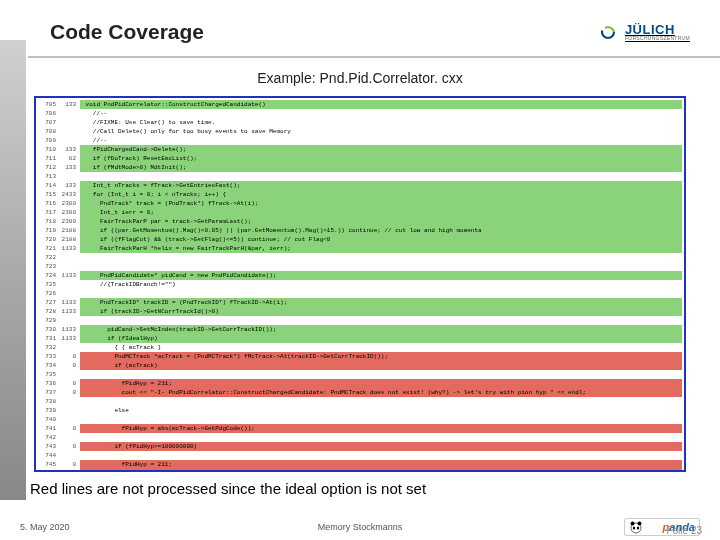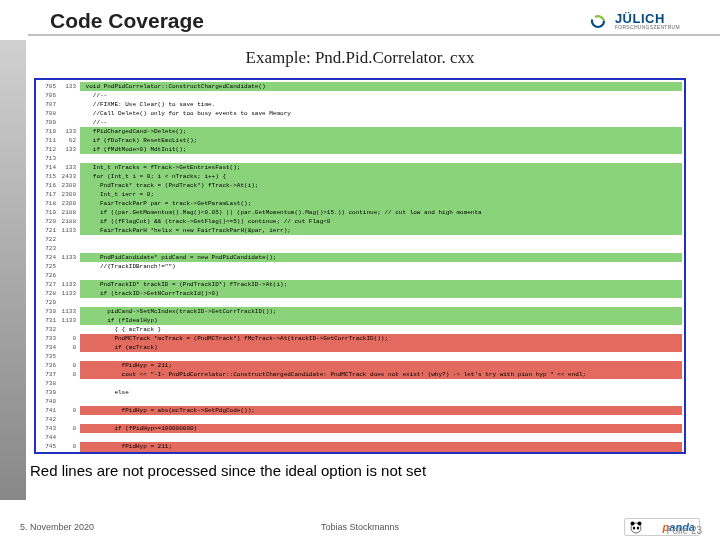--- a/index.html
+++ b/index.html
@@ -16,32 +16,33 @@
     left: 0;
     top: 40px;
     width: 26px;
     height: 460px;
     background: linear-gradient(to bottom, #d0d0d0 0%, #aaa 50%, #888 100%);
   }
   .header {
     display: flex;
     justify-content: space-between;
     align-items: center;
-    padding: 8px 40px 0 50px;
-    height: 34px;
+    padding: 8px 30px 0 50px;
+    height: 56px;
   }
   .title {
     font-size: 21px;
     font-weight: bold;
     color: #222;
   }
   .julich-logo {
     display: flex;
     align-items: center;
     gap: 4px;
+    text-decoration: underline;
   }
   .julich-icon {
     width: 20px;
     height: 20px;
   }
   .julich-text {
     display: flex;
     flex-direction: column;
     line-height: 1;
   }
@@ -55,25 +56,24 @@
     font-size: 5px;
     color: #666;
     letter-spacing: 0.3px;
   }
   .divider {
     border: none;
     border-top: 2px solid #c0c0c0;
     margin-left: 28px;
   }
   .subtitle {
-    font-size: 17px;
+    font-size: 14px;
     color: #222;
     text-align: center;
     margin: 12px 0 10px 0;
-    font-family: Liberation Serif, serif;
   }
   .code-frame {
     margin: 0 34px 0 34px;
     border: 2px solid #2030c0;
     height: 376px;
     background: #fff;
     font-family: "Courier New", monospace;
     font-size: 6px;
     line-height: 9px;
     overflow: hidden;
@@ -208,22 +208,22 @@
     <div class="code-row"><span class="ln">742</span><span class="hit"></span><span class="code plain"> </span></div>
     <div class="code-row"><span class="ln">743</span><span class="hit">0</span><span class="code red">         if (fPidHyp&gt;=100000000)</span></div>
     <div class="code-row"><span class="ln">744</span><span class="hit"></span><span class="code plain"> </span></div>
     <div class="code-row"><span class="ln">745</span><span class="hit">0</span><span class="code red">           fPidHyp = 211;</span></div>
     <div class="code-row"><span class="ln">746</span><span class="hit">0</span><span class="code red">           std::cout &lt;&lt; "-I- PndPidCorrelator::ConstructChargedCandidate: Track is an ion (PdgCode&gt;100000000) -&gt; let's try with pion hyp" &lt;&lt; std::endl;</span></div>
   </div>
 
 <div class="caption">Red lines are not processed since the ideal option is not set</div>
 
 <div class="footer">
-  <span>5. November 2020</span>
-  <span class="footer-center">Tobias Stockmanns</span>
+  <span>5. May 2020</span>
+  <span class="footer-center">Memory Stockmanns</span>
   <div class="panda-logo">
     <svg class="panda-icon" viewBox="0 0 14 14">
       <circle cx="7" cy="8" r="5" fill="#fff" stroke="#000" stroke-width="0.6"></circle>
       <circle cx="3.5" cy="3.5" r="2" fill="#000"></circle>
       <circle cx="10.5" cy="3.5" r="2" fill="#000"></circle>
       <ellipse cx="5" cy="8" rx="1.2" ry="1.6" fill="#000"></ellipse>
       <ellipse cx="9" cy="8" rx="1.2" ry="1.6" fill="#000"></ellipse>
     </svg>
     <span class="panda-text"><span class="panda-p">p</span><span class="panda-anda">anda</span></span>
   </div>

